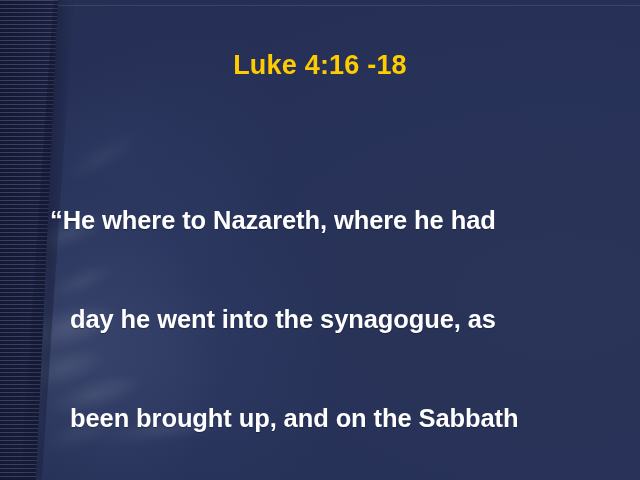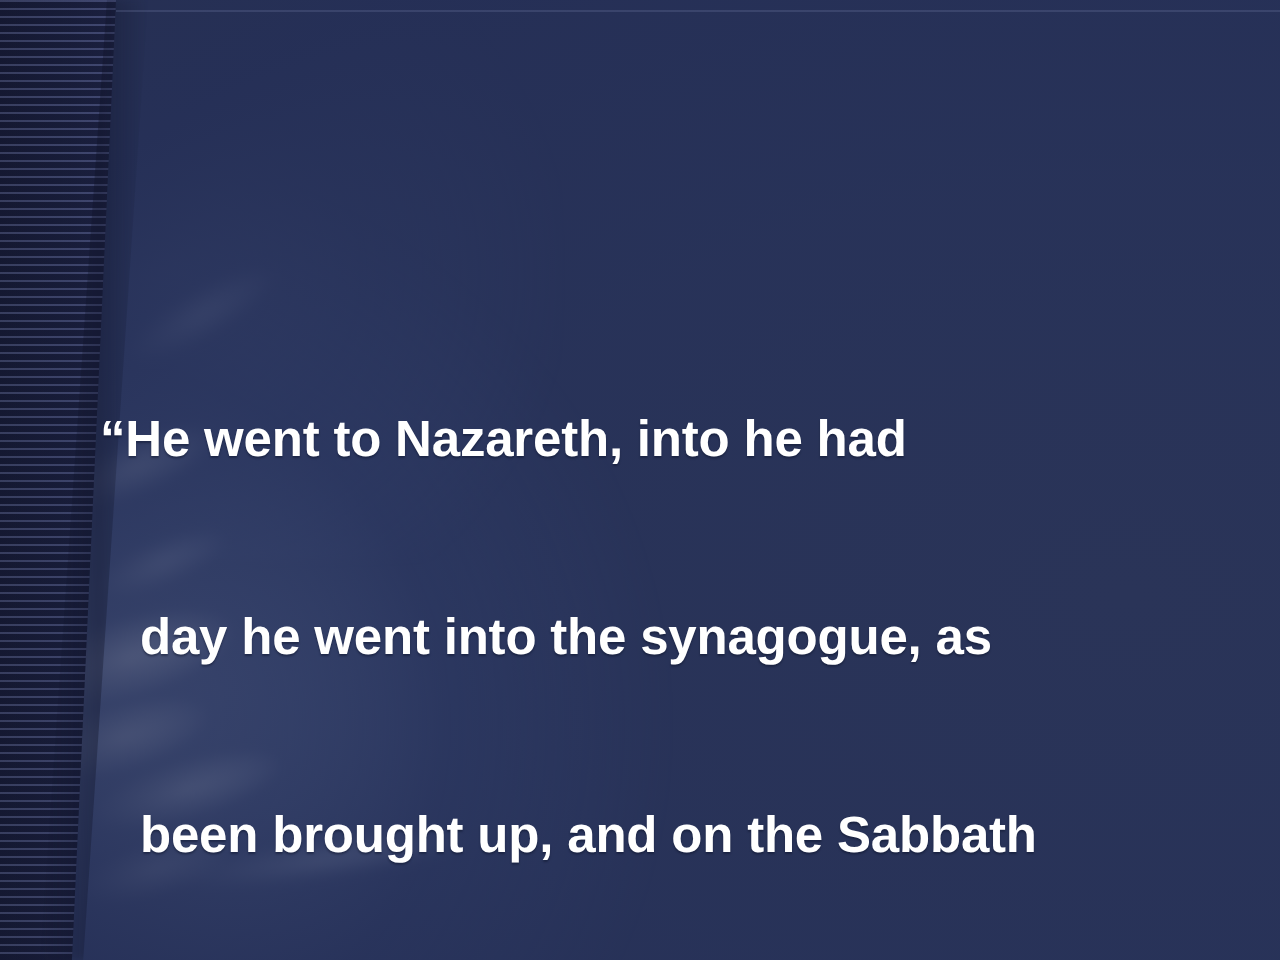--- a/index.html
+++ b/index.html
@@ -239,23 +239,24 @@
 
   <div class="bg-navy-wash"></div>
 
   <div class="left-band"></div>
   <div class="left-band-stripes"></div>
   <div class="left-band-edge"></div>
   <div class="top-hairline"></div>
 
   <div class="content">
 
+    <div class="slide-title">Luke 4:16 -18</div>
 
     <div class="verse-body">
-      <span class="verse-line">“He went to Nazareth, into he had</span>
+      <span class="verse-line">“He where to Nazareth, where he had</span>
       <span class="verse-line indent">day he went into the synagogue, as</span>
       <span class="verse-line indent">been brought up, and on the Sabbath</span>
       
       
       
       
     </div>
 
   </div>
 </div>

